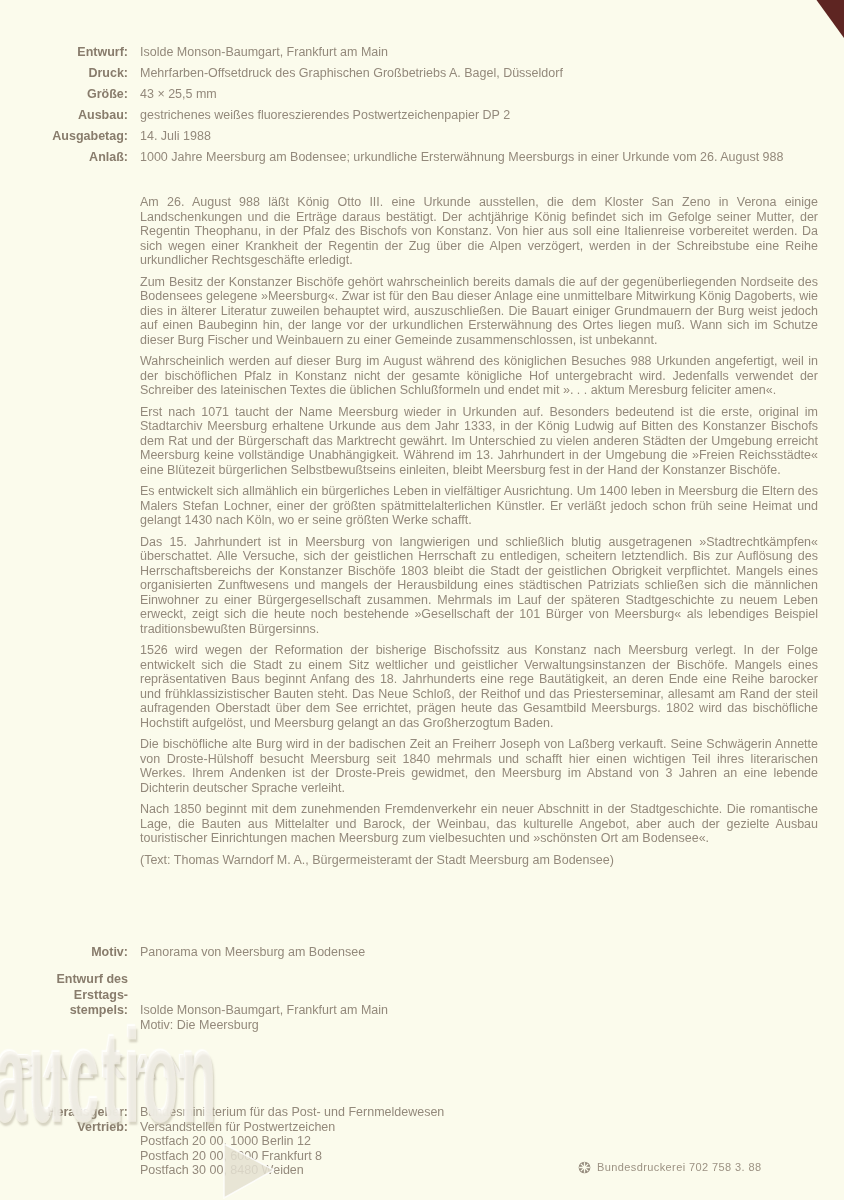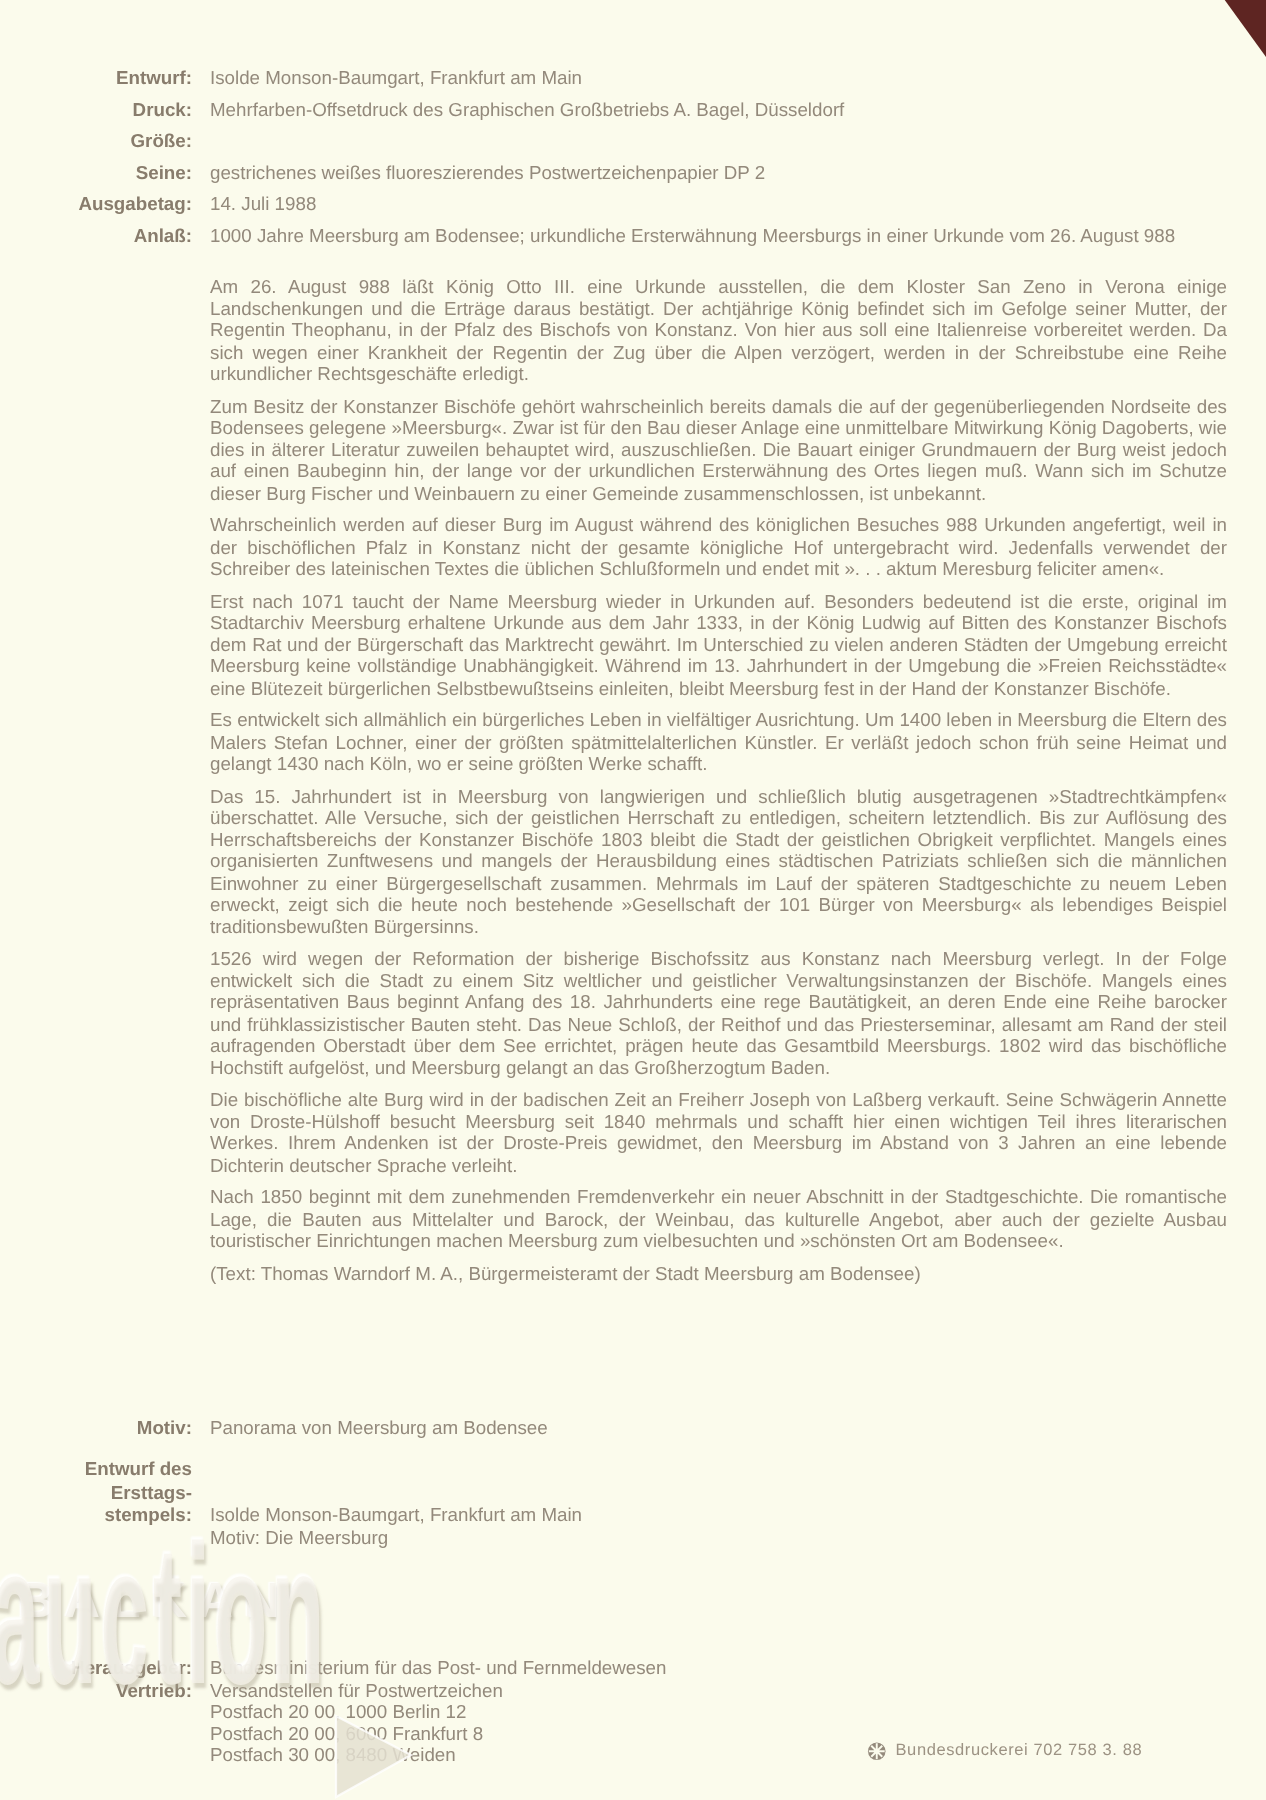--- a/index.html
+++ b/index.html
@@ -13,21 +13,21 @@
     position:absolute; top:0; right:0; width:32px; height:38px;
     background:#5e2522; clip-path:polygon(14% 0, 100% 0, 100% 100%);
   }
   .grid-row { display:grid; grid-template-columns:128px 678px; column-gap:12px; }
   .lbl { font-weight:bold; text-align:right; color:#887c6c; }
   .val { text-align:left; }
 
   .meta-top { position:absolute; top:45px; left:0; width:844px; }
   .meta-top .grid-row { margin-bottom:6.5px; }
 
-  .body-text { position:absolute; top:184px; left:140px; width:678px; }
+  .body-text { position:absolute; top:195px; left:140px; width:678px; }
   .body-text p { margin:0 0 7px 0; text-align:justify; }
   .body-text p.credit { text-align:left; }
 
   .motiv-row { position:absolute; top:945px; left:0; width:844px; }
   .stamp-block { position:absolute; top:972px; left:0; width:844px; }
   .stamp-block .lbl div { line-height:15.5px; }
   .stamp-value { padding-top:31px; }
 
   .publisher-block { position:absolute; top:1105px; left:0; width:844px; }
   .publisher-block .grid-row { margin:0; }
@@ -64,23 +64,24 @@
     <div class="grid-row">
       <div class="lbl">Entwurf:</div>
       <div class="val">Isolde Monson-Baumgart, Frankfurt am Main</div>
     </div>
     <div class="grid-row">
       <div class="lbl">Druck:</div>
       <div class="val">Mehrfarben-Offsetdruck des Graphischen Großbetriebs A. Bagel, Düsseldorf</div>
     </div>
     <div class="grid-row">
       <div class="lbl">Größe:</div>
+      <div class="val">43 × 25,5 mm</div>
     </div>
     <div class="grid-row">
-      <div class="lbl">Seine:</div>
+      <div class="lbl">Ausbau:</div>
       <div class="val">gestrichenes weißes fluoreszierendes Postwertzeichenpapier DP 2</div>
     </div>
     <div class="grid-row">
       <div class="lbl">Ausgabetag:</div>
       <div class="val">14. Juli 1988</div>
     </div>
     <div class="grid-row">
       <div class="lbl">Anlaß:</div>
       <div class="val">1000 Jahre Meersburg am Bodensee; urkundliche Ersterwähnung Meersburgs in einer Urkunde vom 26. August 988</div>
     </div>

